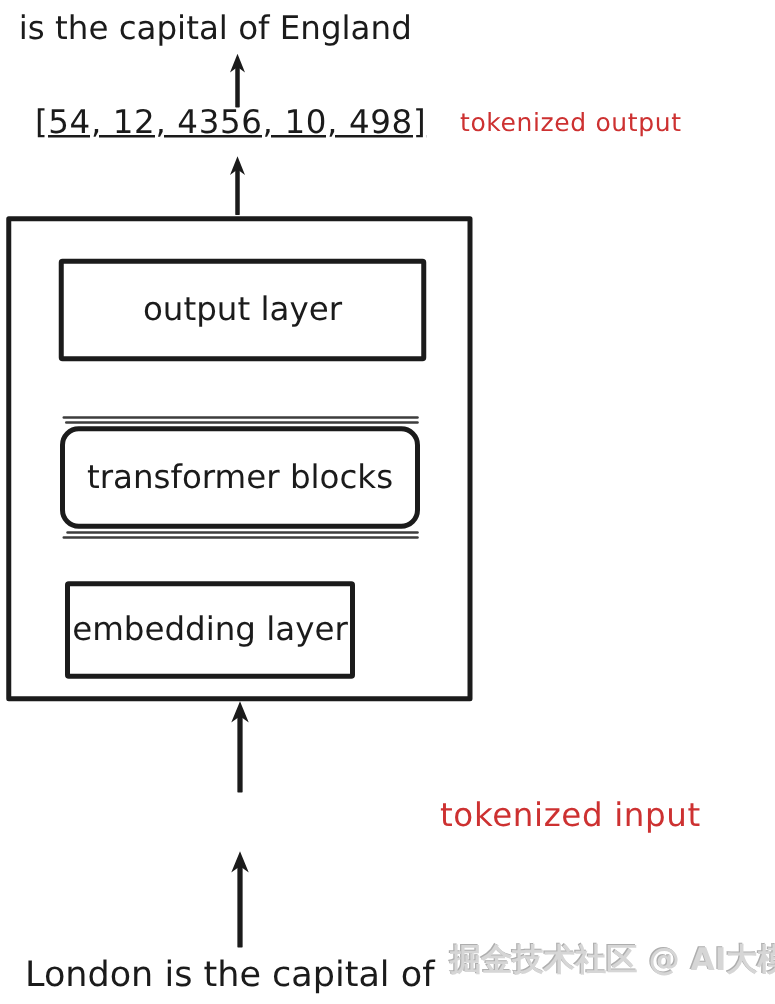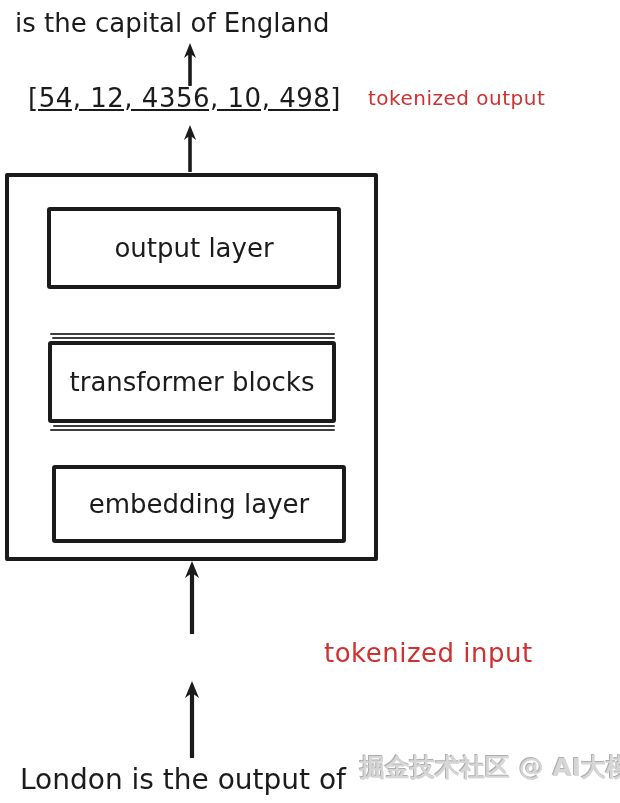--- a/index.html
+++ b/index.html
@@ -91,42 +91,42 @@
 
   <div class="abs box model-box">
 
     <div class="abs box layer-box" style="left:38px;top:30px;width:294px;height:82px;">
       <span>output layer</span>
     </div>
 
     <div class="t-stack" style="left:39px;top:156px;width:288px;height:100px;">
       <div class="stack-line" style="top:0px;"></div>
       <div class="stack-line" style="top:4px;left:4px;"></div>
-      <div class="abs box layer-box" style="left:0px;top:8px;width:288px;height:82px;">
+      <div class="abs box layer-box" style="left:0px;top:8px;width:288px;height:82px;border-radius:15px;">
         <span>transformer blocks</span>
       </div>
       <div class="stack-line" style="top:92px;left:5px;"></div>
       <div class="stack-line" style="top:96px;"></div>
     </div>
 
-    <div class="abs box layer-box" style="left:43px;top:288px;width:294px;height:78px;">
+    <div class="abs box layer-box" style="left:43px;top:288px;width:232px;height:78px;">
       <span>embedding layer</span>
     </div>
 
   </div>
 
   <svg class="abs arrow" style="left:180px;top:560px;" width="24" height="74" viewBox="0 0 24 74">
     <line x1="12" y1="73" x2="12" y2="14" stroke="currentColor" stroke-width="4.2" stroke-linecap="round"></line>
     <polygon points="12,1 19,18 12,13 5,18" fill="currentColor"></polygon>
   </svg>
 
-  <div class="abs red-label" style="left:324px;top:638px;font-size:26px;text-align:right;">tokenized input</div>
+  <div class="abs red-label" style="left:352px;top:638px;font-size:26px;text-align:right;">tokenized input</div>
 
   <svg class="abs arrow" style="left:180px;top:680px;" width="24" height="78" viewBox="0 0 24 78">
     <line x1="12" y1="77" x2="12" y2="14" stroke="currentColor" stroke-width="4.2" stroke-linecap="round"></line>
     <polygon points="12,1 19,18 12,13 5,18" fill="currentColor"></polygon>
   </svg>
 
-  <div class="abs sentence" style="left:20px;top:762px;font-size:28px;">London is the output of</div>
+  <div class="abs sentence" style="left:20px;top:762px;font-size:28px;">London is the capital of</div>
 
   <div class="abs watermark" style="left:360px;top:751px;">掘金技术社区 @ AI大模型</div>
 
 </div>
 
 </body></html>

